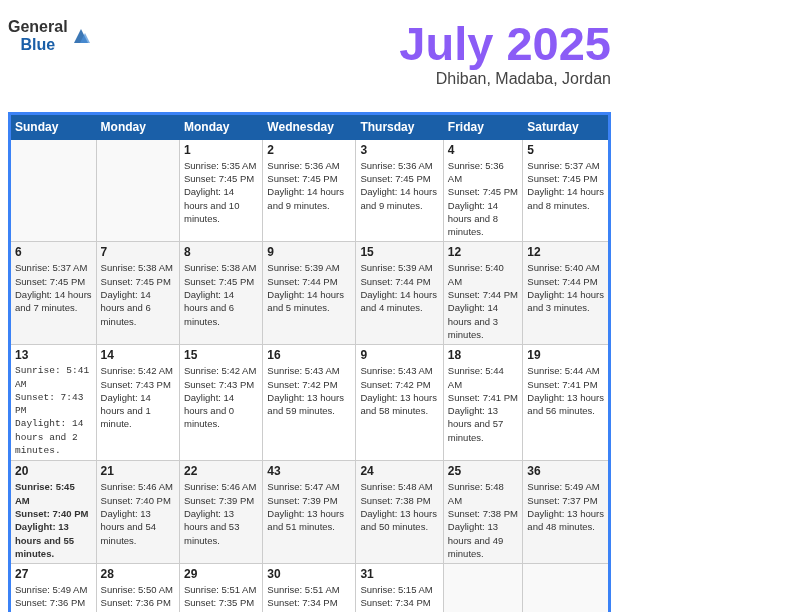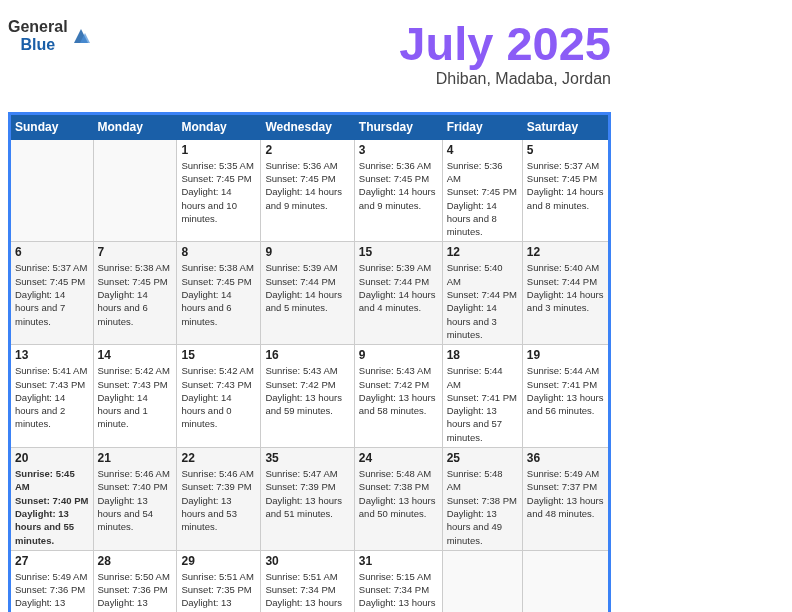--- a/index.html
+++ b/index.html
@@ -222,21 +222,21 @@
           <td>
             <span class="day-number">12</span>
             <div class="day-info" style="white-space: pre-line;">Sunrise: 5:40 AM
 Sunset: 7:44 PM
 Daylight: 14 hours and 3 minutes.</div>
           </td>
         </tr>
         <tr>
           <td>
             <span class="day-number">13</span>
-            <div class="day-info" style="white-space: pre-line;">Sunrise: 5:41 AM
+            <div class="day-info" style="white-space: pre-line; font-family: Liberation Mono, monospace;">Sunrise: 5:41 AM
 Sunset: 7:43 PM
 Daylight: 14 hours and 2 minutes.</div>
           </td>
           <td>
             <span class="day-number">14</span>
             <div class="day-info" style="white-space: pre-line;">Sunrise: 5:42 AM
 Sunset: 7:43 PM
 Daylight: 14 hours and 1 minute.</div>
           </td>
           <td>
@@ -283,21 +283,21 @@
 Sunset: 7:40 PM
 Daylight: 13 hours and 54 minutes.</div>
           </td>
           <td>
             <span class="day-number">22</span>
             <div class="day-info" style="white-space: pre-line;">Sunrise: 5:46 AM
 Sunset: 7:39 PM
 Daylight: 13 hours and 53 minutes.</div>
           </td>
           <td>
-            <span class="day-number">35</span>
+            <span class="day-number">43</span>
             <div class="day-info" style="white-space: pre-line;">Sunrise: 5:47 AM
 Sunset: 7:39 PM
 Daylight: 13 hours and 51 minutes.</div>
           </td>
           <td>
             <span class="day-number">24</span>
             <div class="day-info" style="white-space: pre-line;">Sunrise: 5:48 AM
 Sunset: 7:38 PM
 Daylight: 13 hours and 50 minutes.</div>
           </td>

